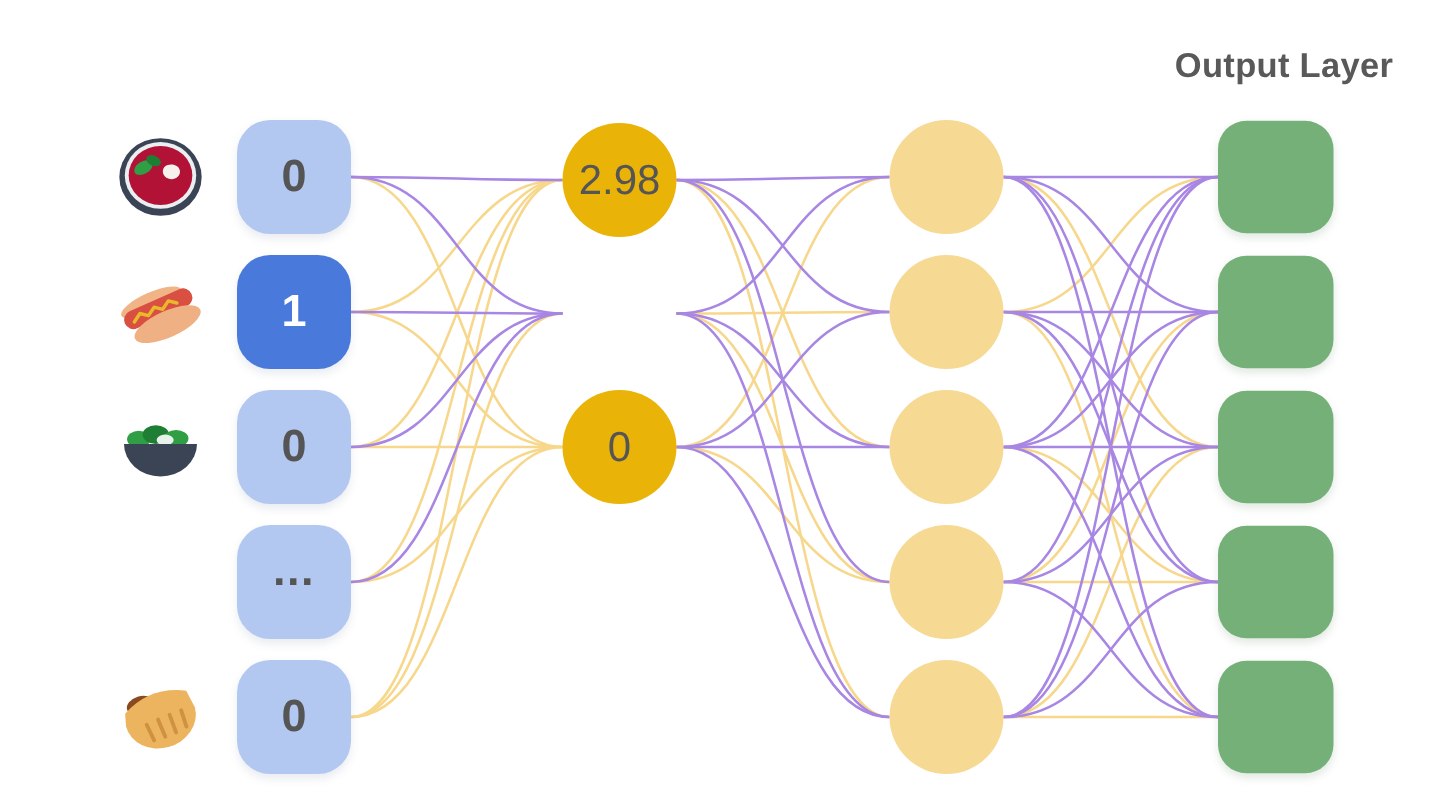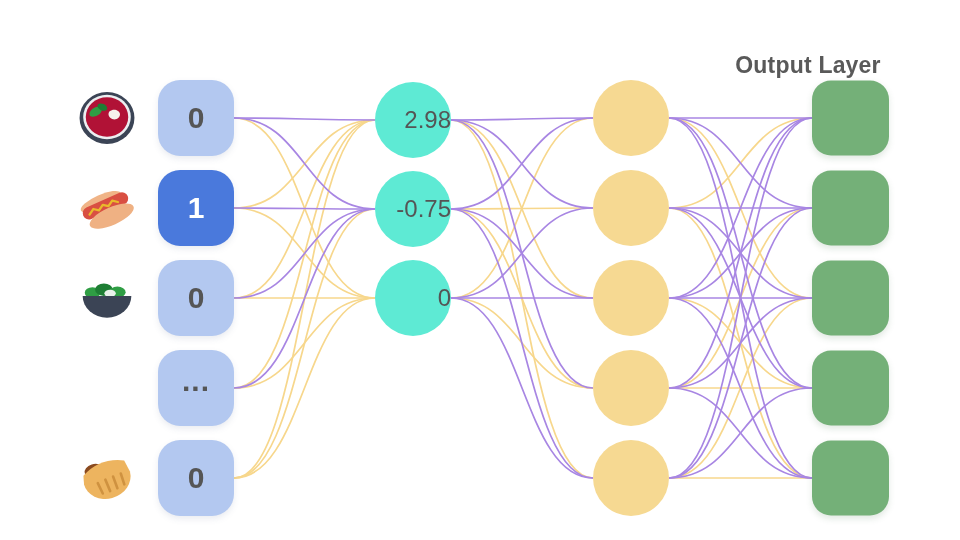--- a/index.html
+++ b/index.html
@@ -2,39 +2,39 @@
 <html><head>
 <meta charset="utf-8">
 <style>
   html,body{margin:0;padding:0;background:#ffffff;}
   .stage{position:relative;width:960px;height:540px;background:#ffffff;overflow:hidden;
          font-family:"Liberation Sans",sans-serif;}
   .hdr{position:absolute;top:30px;font-size:23px;font-weight:bold;color:#595959;
        text-align:center;letter-spacing:.2px;}
   #h-input{left:89px;width:200px;}
   #h-emb{left:308px;width:250px;}
-  #h-out{left:708px;width:200px;margin-top:22px;}
+  #h-out{left:756px;width:200px;}
   #edges{position:absolute;left:0;top:0;width:960px;height:540px;}
 
   
   .r0{top:118px}.r1{top:208px}.r2{top:298px}.r3{top:388px}.r4{top:478px}
   .e0{top:120px}.e1{top:209px}.e2{top:298px}
 
   .icon{position:absolute;left:78px;width:58px;height:58px;transform:translateY(-50%);}
   .icon svg{width:100%;height:100%;display:block;}
 
   .inbox{position:absolute;left:158px;width:76px;height:76px;transform:translateY(-50%);
          background:#b3c8f0;border-radius:22px;display:flex;align-items:center;justify-content:center;
          font-size:30px;font-weight:bold;color:#555555;box-shadow:0 3px 6px rgba(80,100,140,.12);}
   .inbox.active{background:#4a79dc;color:#ffffff;}
   .inbox .dots{transform:translateY(-7px);letter-spacing:1px;}
 
   .emb{position:absolute;left:375px;width:76px;height:76px;transform:translateY(-50%);
-       background:#5eead4;border-radius:50%;display:flex;align-items:center;justify-content:flex-end;
-       font-size:24px;color:#555555;}
+       background:#eab308;border-radius:50%;display:flex;align-items:center;justify-content:center;
+       font-size:28px;color:#555555;}
   .hid{position:absolute;left:593px;width:76px;height:76px;transform:translateY(-50%);
        background:#f6d992;border-radius:50%;}
   .outsq{position:absolute;left:812px;width:77px;height:75px;transform:translateY(-50%);
          background:#74b078;border-radius:19px;box-shadow:0 3px 6px rgba(60,110,70,.15);}
 </style>
 </head>
 <body>
 
 <div class="stage">
 
@@ -151,23 +151,20 @@
   <div class="inbox r3">
       <span class="dots">...</span>
     </div>
   <div class="inbox r4">
       <span>0</span>
     </div>
 
   <div class="emb e0">
       <span>2.98</span>
     </div>
-  <div class="emb e1">
-      <span>-0.75</span>
-    </div>
   <div class="emb e2">
       <span>0</span>
     </div>
 
   <div class="hid r0"></div>
   <div class="hid r1"></div>
   <div class="hid r2"></div>
   <div class="hid r3"></div>
   <div class="hid r4"></div>
 

